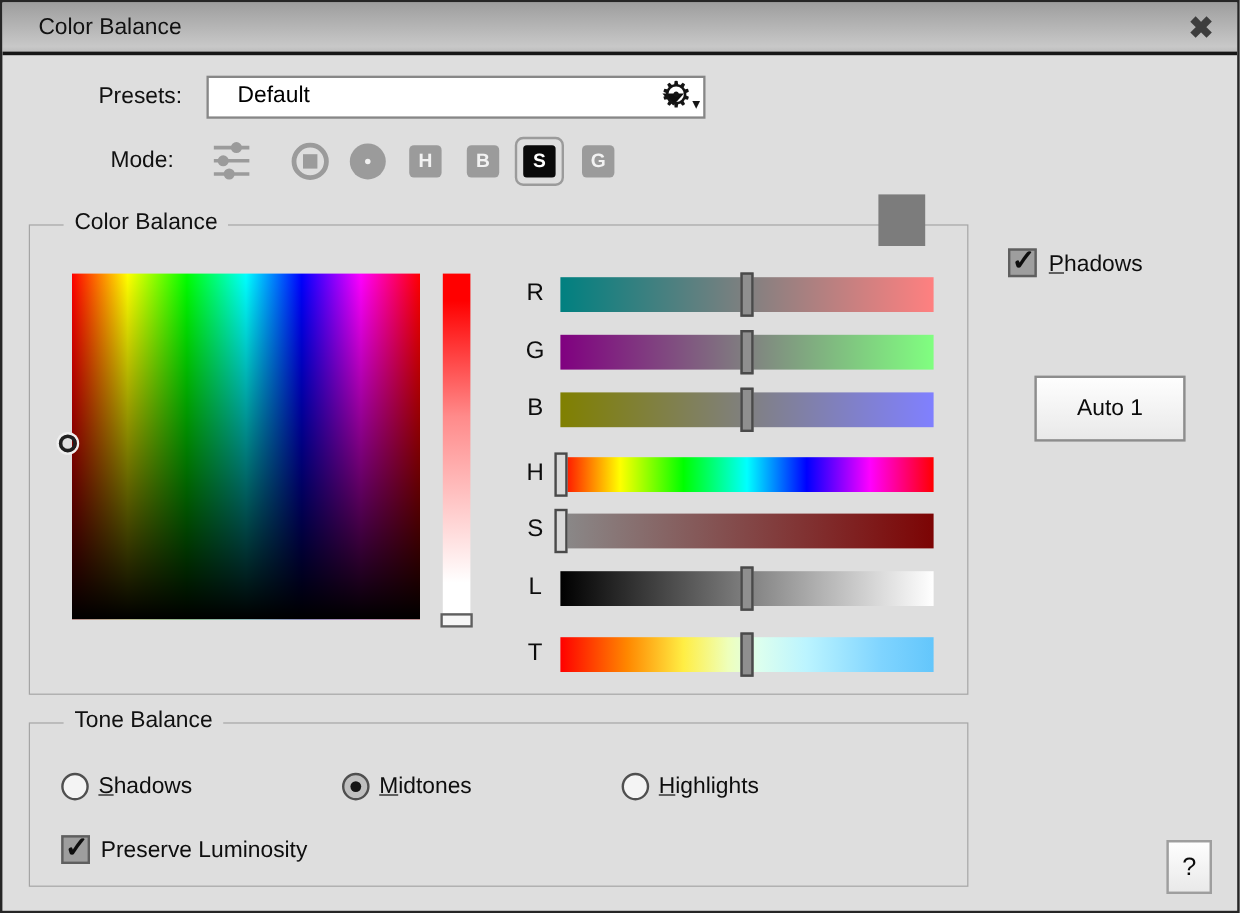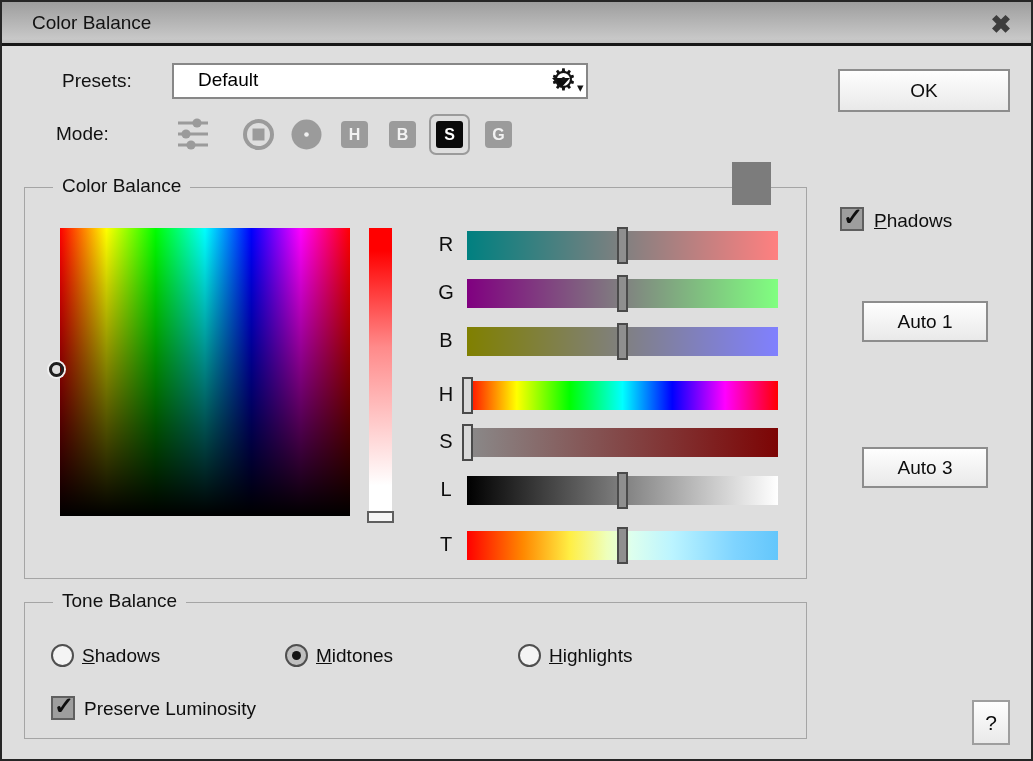--- a/index.html
+++ b/index.html
@@ -12,21 +12,21 @@
   
   .titlebar{
     position:absolute;left:0;top:0;right:0;height:44px;
     background:linear-gradient(180deg,#9e9e9e 0%,#c8c8c8 90%,#bdbdbd 100%);
     border-bottom:3px solid #161616;
   }
   .titlebar .title{position:absolute;left:30px;top:0;line-height:42px;font-size:19px;color:#121212;}
   .close-btn{position:absolute;right:14px;top:6px;width:32px;height:32px;
     font-size:25px;font-weight:bold;color:#3d3d3d;text-align:center;line-height:32px;cursor:default;}
   
-  .lbl{position:absolute;font-size:19px;color:#111;}
+  .lbl{position:absolute;font-size:19px;color:#111;margin-left:20px;}
   .combo{
     position:absolute;left:170px;top:61px;width:416px;height:36px;
     background:#fff;border:2px solid #878787;
   }
   .combo .combo-text{position:absolute;left:24px;top:4px;font-size:19px;color:#000;}
   .combo .combo-arrow{position:absolute;right:16px;top:13px;width:0;height:0;
     border-left:9px solid transparent;border-right:9px solid transparent;border-top:10px solid #0e0e0e;}
   .gear-btn{position:absolute;left:548px;top:58px;width:46px;height:40px;color:#141414;}
   .gear-btn .gear{font-size:30px;line-height:40px;}
   .gear-btn .caret{font-size:13px;vertical-align:-2px;color:#141414;}
@@ -109,21 +109,21 @@
 
   <span class="lbl" style="left:60px;top:68px;">Presets:</span>
   <div class="combo">
     <span class="combo-text">Default</span>
     <span class="combo-arrow"></span>
   </div>
   <div class="gear-btn">
     <span class="gear">⚙</span><span class="caret">▾</span>
   </div>
 
-  <span class="lbl" style="left:54px;top:121px;">Mode:</span>
+  <span class="lbl" style="left:70px;top:121px;">Mode:</span>
   <span class="mode-ico" style="left:176px;top:114px;">
     <svg width="30" height="36" viewBox="0 0 30 36">
       <g stroke="#9b9b9b" stroke-width="3">
         <line x1="0" y1="7" x2="30" y2="7"></line>
           <line x1="0" y1="18" x2="30" y2="18"></line>
           <line x1="0" y1="29" x2="30" y2="29"></line>
       </g>
       <g fill="#9b9b9b">
         <circle cx="19" cy="7" r="4.6"></circle>
           <circle cx="8" cy="18" r="4.6"></circle>
@@ -190,29 +190,27 @@
     <div class="track track-l" style="top:288px;">
         <span class="handle center"></span>
       </div>
 
     <span class="ch-label" style="top:345px;">T</span>
     <div class="track track-t" style="top:343px;">
         <span class="handle center"></span>
       </div>
   </div>
 
-  <div class="btn" style="left:836px;top:67px;width:172px;height:43px;">OK</div>
 
   <span class="checkbox" style="left:838px;top:205px;">
     <span class="check">✓</span>
   </span>
   <span class="ctl-label" style="left:872px;top:208px;"><u>P</u><span>hadows</span></span>
 
-  <div class="btn" style="left:860px;top:299px;width:126px;height:41px;">Auto 1</div>
-  <div class="btn" style="left:860px;top:445px;width:126px;height:41px;">Auto 3</div>
+  <div class="btn" style="left:860px;top:311px;width:126px;height:55px;">Auto 1</div>
 
   <div class="groupbox g2">
     <span class="group-title">Tone Balance</span>
 
     <span class="radio" style="left:26px;top:41px;"></span>
     <span class="ctl-label" style="left:57px;top:42px;"><u>S</u><span>hadows</span></span>
 
     <span class="radio selected" style="left:260px;top:41px;">
         <span class="dot"></span>
       </span>

